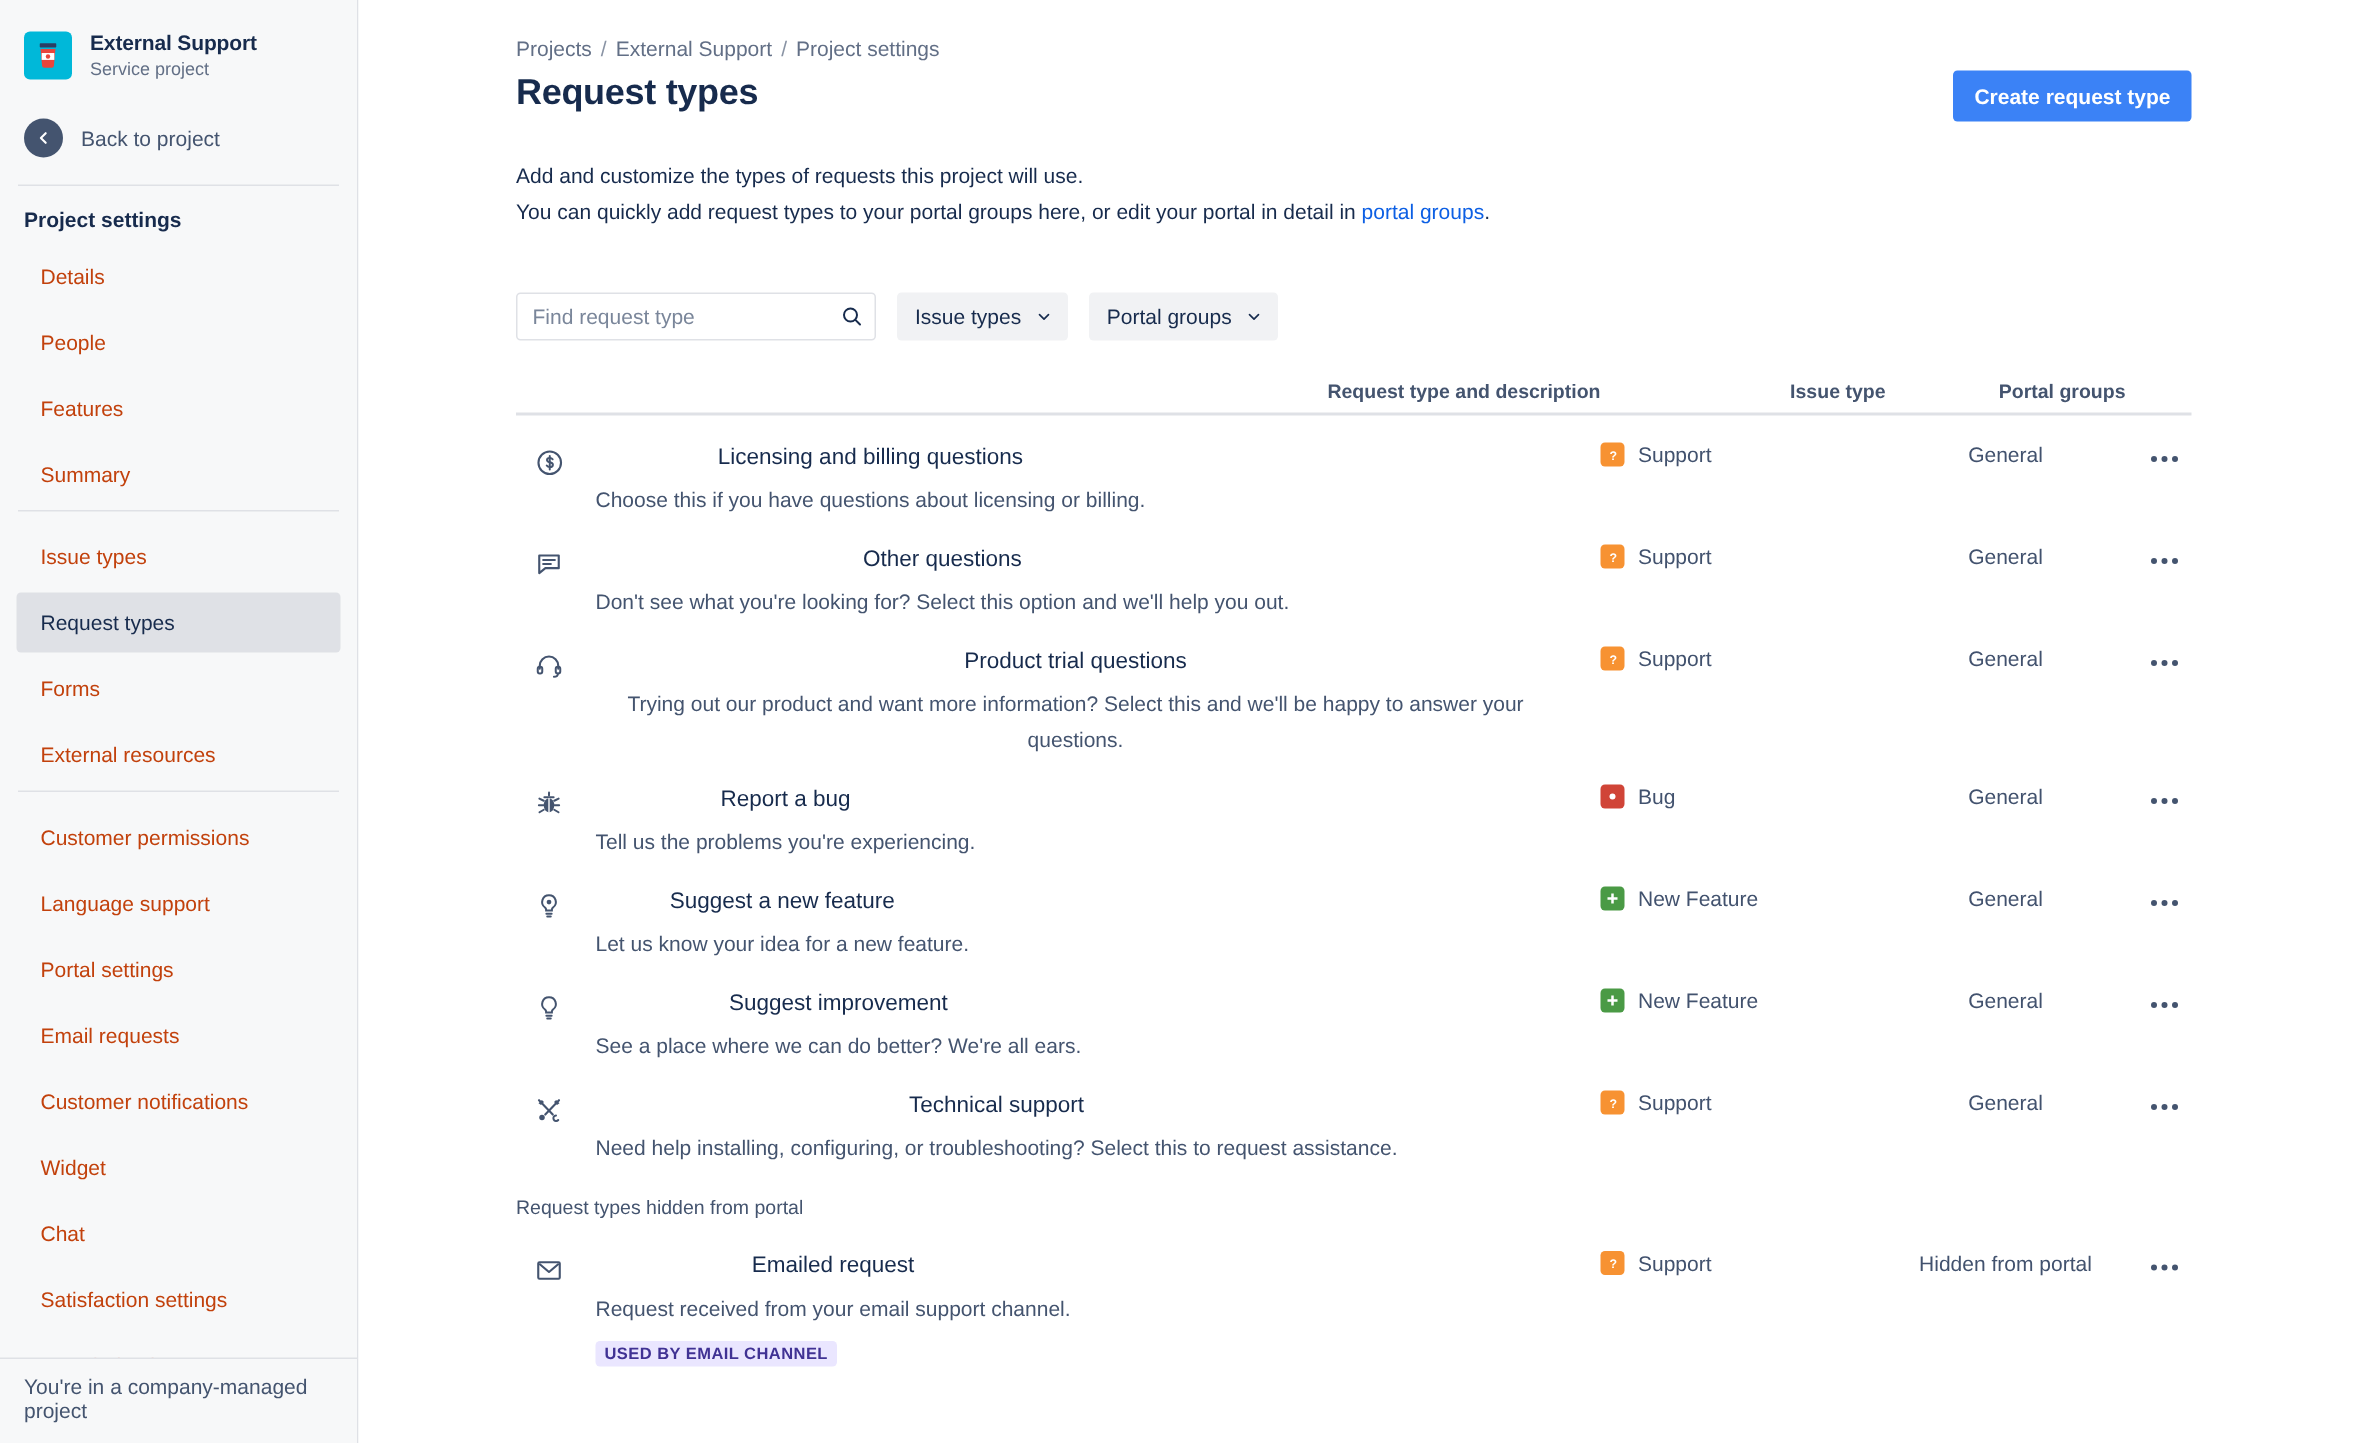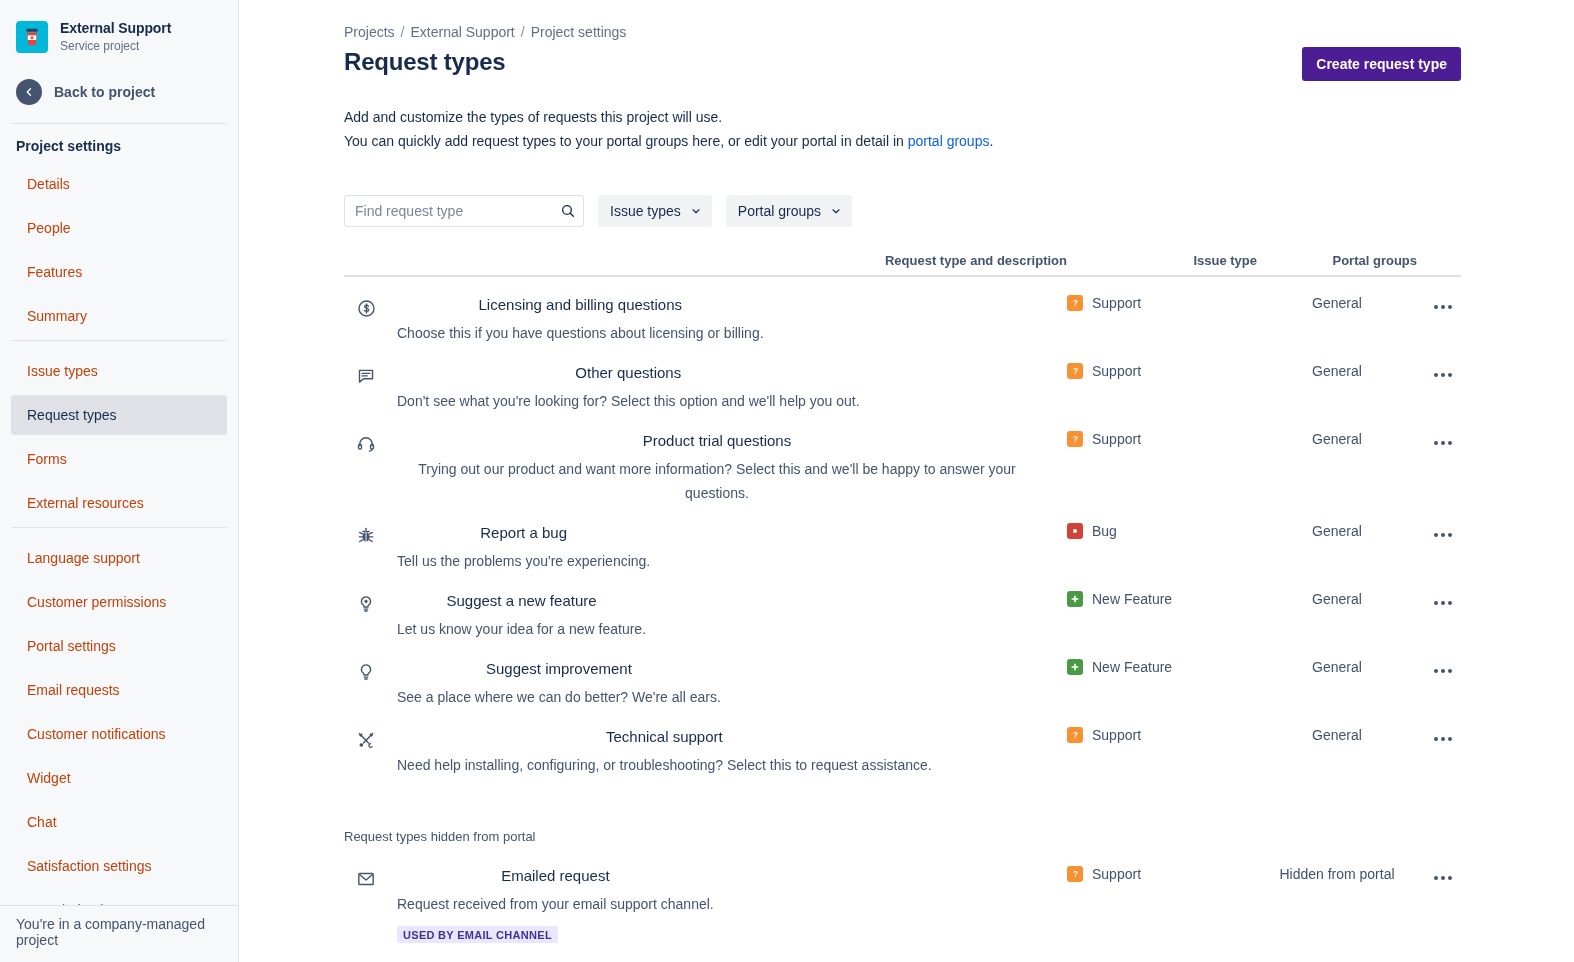--- a/index.html
+++ b/index.html
@@ -56,21 +56,21 @@
     padding: 8px 16px 8px 16px;
     margin: 8px 0 10px 0;
     cursor: pointer;
   }
   .back-circle {
     width: 26px; height: 26px; border-radius: 50%;
     background: #44546F;
     display: flex; align-items: center; justify-content: center;
     flex: 0 0 26px;
   }
-  .back-label { font-size: 14px; color: #44546F; font-weight: 700; }
+  .back-label { font-size: 14px; color: #44546F; font-weight: 400; }
 
   .sb-divider { height: 1px; background: #DFE1E6; margin: 2px 12px 10px 12px; }
 
   .sb-section-title {
     font-size: 14px; font-weight: 700; color: #172B4D;
     padding: 4px 16px 6px 16px;
     margin-bottom: 4px;
   }
   .sb-item {
     display: block;
@@ -120,21 +120,21 @@
   .bc-sep { color: #8993A4; }
 
   .page-header-row {
     display: flex; align-items: flex-start; justify-content: space-between;
   }
   .page-title {
     font-size: 24px; font-weight: 700; color: #172B4D;
     margin: 0 0 0 0; letter-spacing: -0.2px; line-height: 32px;
   }
   .create-btn {
-    background: #4c1d95;
+    background: #3b82f6;
     color: #FFFFFF;
     font-size: 14px;
     font-weight: 700;
     border: none;
     border-radius: 3px;
     padding: 9px 14px;
     cursor: pointer;
     font-family: "Liberation Sans", sans-serif;
     white-space: nowrap;
     margin-top: 1px;
@@ -255,21 +255,21 @@
     cursor: pointer;
     display: inline-flex; align-items: center; justify-content: center;
     gap: 3px;
     margin-top: -5px;
     margin-right: 2px;
   }
   .more-dot { width: 4px; height: 4px; border-radius: 50%; background: #44546F; display: block; }
 
   .section-sub {
     font-size: 13px; color: #44546F;
-    margin-top: 52px;
+    margin-top: 20px;
   }
 </style>
 </head>
 <body>
 
 <div class="app">
 
   <nav class="sidebar">
     <div class="sb-scroll">
 
@@ -314,22 +314,22 @@
       <div class="sb-group">
         <div class="sb-item">Issue types</div>
         <div class="sb-item selected">Request types</div>
         <div class="sb-item">Forms</div>
         <div class="sb-item">External resources</div>
       </div>
 
       <div class="sb-divider"></div>
 
       <div class="sb-group">
+        <div class="sb-item">Customer permissions</div>
         <div class="sb-item">Language support</div>
-        <div class="sb-item">Customer permissions</div>
         <div class="sb-item">Portal settings</div>
         <div class="sb-item">Email requests</div>
         <div class="sb-item">Customer notifications</div>
         <div class="sb-item">Widget</div>
         <div class="sb-item">Chat</div>
         <div class="sb-item">Satisfaction settings</div>
         <div class="sb-item">Knowledge base</div>
         <div class="sb-item">SLAs</div>
       </div>
     </div>

